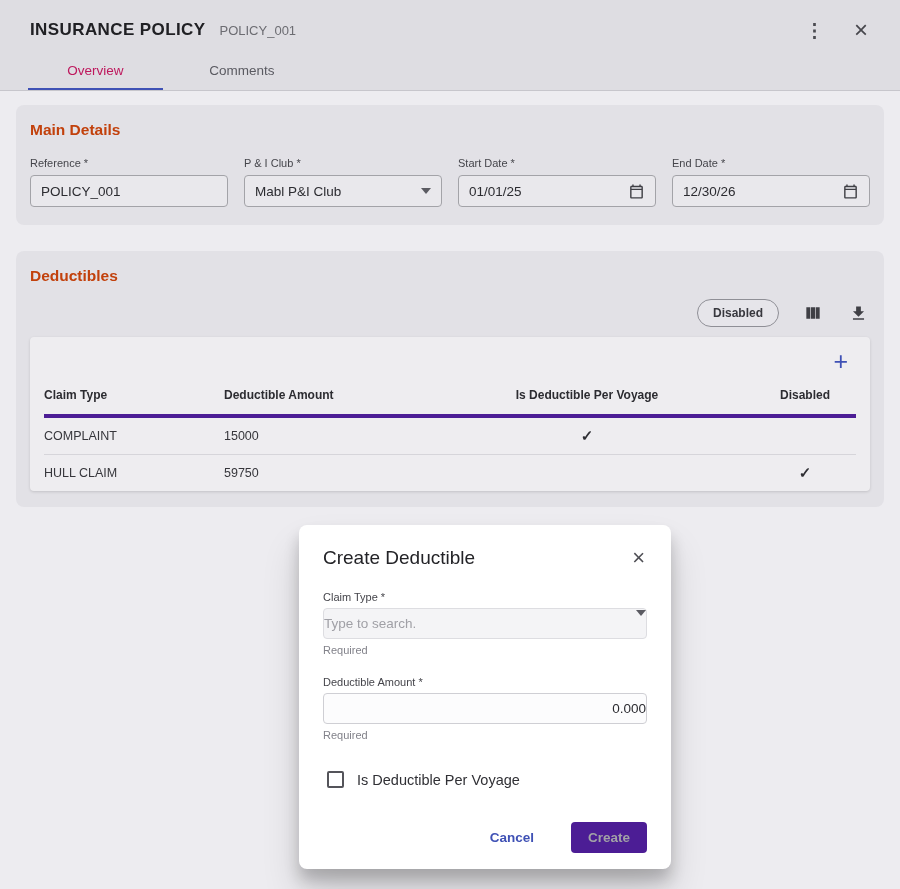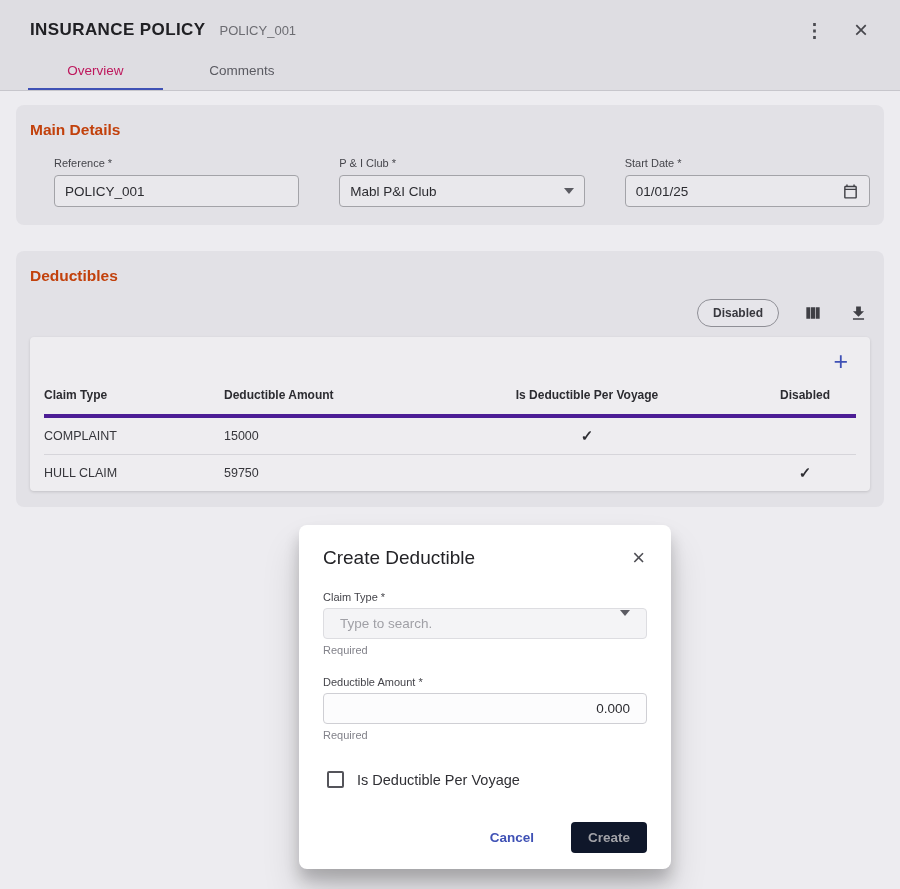--- a/index.html
+++ b/index.html
@@ -34,21 +34,21 @@
   .tab.active::after {
     content: ""; position: absolute; left: 0; right: 0; bottom: 0; height: 2px; background: #3f51b5;
   }
 
   
   .content { padding: 14px 16px 0 16px; }
   .card { background: #e2e1e6; border-radius: 8px; padding: 16px 14px 18px 14px; }
   .card-title { font-size: 15.5px; font-weight: 600; color: #c2410c; }
 
   .fields-row { display: flex; gap: 16px; margin-top: 18px; }
-  .field { flex: 1; min-width: 0; margin-left: 24px; }
+  .field { flex: 1; min-width: 0; }
   .field-label { font-size: 11px; color: #45454b; margin-bottom: 6px; }
   .input {
     height: 32px; background: #e9e8ec; border: 1px solid #a3a3a8; border-radius: 4px;
     display: flex; align-items: center; padding: 0 10px; font-size: 13.5px; color: #2c2c31;
   }
   .bare-input {
     flex: 1; min-width: 0; border: none; background: transparent; outline: none;
     font: inherit; color: inherit; padding: 0;
   }
   .input .trailing { margin-left: auto; display: flex; align-items: center; }
@@ -85,35 +85,35 @@
     background: #ffffff; border-radius: 8px;
     box-shadow: 0 11px 15px rgba(0,0,0,.2), 0 24px 38px rgba(0,0,0,.14);
     padding: 20px 24px 16px 24px;
   }
   .dialog-title-row { display: flex; align-items: center; justify-content: space-between; }
   .dialog-title { font-size: 19px; font-weight: 500; color: #232327; }
   .dialog-close { font-size: 22px; color: #4f4f55; }
   .dlabel { font-size: 11px; color: #45454b; margin: 20px 0 5px 0; }
   .dinput {
     height: 31px; border-radius: 4px; display: flex; align-items: center;
-    padding: 0 16px; font-size: 13.5px;
+    padding: 0 0; font-size: 13.5px;
   }
   .dinput-search { background: #f4f4f6; border: 1px solid #dddde1; }
   .dinput-search .bare-input::placeholder { color: #a0a0a6; }
   .dinput-amount { background: #fcfcfd; border: 1px solid #cfcfd4; }
   .dinput-amount .bare-input { text-align: right; color: #2c2c31; }
   .hint { font-size: 11px; color: #82828a; margin-top: 5px; }
 
   .checkbox-row { display: flex; align-items: center; gap: 13px; margin: 30px 0 0 4px; }
   .checkbox { width: 17px; height: 17px; border: 2px solid #54545a; border-radius: 2px; background: #fff; cursor: pointer; }
   .cb-label { font-size: 14.5px; color: #303035; cursor: pointer; }
 
   .dialog-actions { display: flex; justify-content: flex-end; align-items: center; gap: 27px; margin-top: 34px; }
   .btn-text { background: none; border: none; color: #3f51b5; font-size: 13.5px; font-weight: 600; padding: 8px 10px; cursor: pointer; font-family: inherit; }
-  .btn-disabled { background: #0f172a; border: none; color: #a2a2a7; font-size: 13.5px; font-weight: 600; padding: 8px 17px; border-radius: 4px; font-family: inherit; }
+  .btn-disabled { background: #4c1d95; border: none; color: #a2a2a7; font-size: 13.5px; font-weight: 600; padding: 8px 17px; border-radius: 4px; font-family: inherit; }
 </style>
 </head>
 <body>
 
 <div class="header">
   <div class="header-top">
     <span class="page-title">INSURANCE POLICY</span>
     <span class="policy-id">POLICY_001</span>
     <div class="header-actions">
       <button class="icon-btn kebab">⋮</button>
@@ -154,20 +154,31 @@
         <div class="input">
           <input class="bare-input" value="01/01/25" style="">
           <span class="trailing">
             <svg class="svg-icon" width="17" height="17" viewBox="0 0 24 24">
                 <path fill="#3f3f45" d="M19 4h-1V2h-2v2H8V2H6v2H5c-1.1 0-2 .9-2 2v14c0 1.1.9 2 2 2h14c1.1 0 2-.9 2-2V6c0-1.1-.9-2-2-2zm0 16H5V10h14v10zM5 8V6h14v2H5z"></path>
               </svg>
           </span>
         </div>
       </div>
 
+      <div class="field">
+        <div class="field-label">End Date *</div>
+        <div class="input">
+          <input class="bare-input" value="12/30/26" style="">
+          <span class="trailing">
+            <svg class="svg-icon" width="17" height="17" viewBox="0 0 24 24">
+                <path fill="#3f3f45" d="M19 4h-1V2h-2v2H8V2H6v2H5c-1.1 0-2 .9-2 2v14c0 1.1.9 2 2 2h14c1.1 0 2-.9 2-2V6c0-1.1-.9-2-2-2zm0 16H5V10h14v10zM5 8V6h14v2H5z"></path>
+              </svg>
+          </span>
+        </div>
+      </div>
 
     </div>
   </div>
 
   <div class="card deductibles-card">
     <div class="card-title">Deductibles</div>
 
     <div class="toolbar">
       <button class="chip">Disabled</button>
       <button class="icon-btn">

